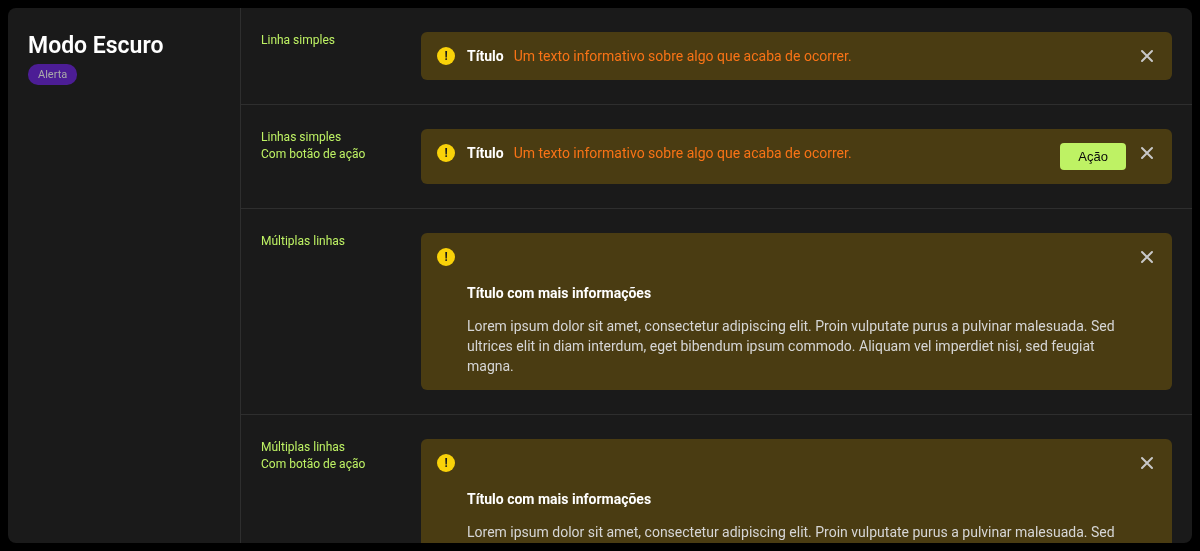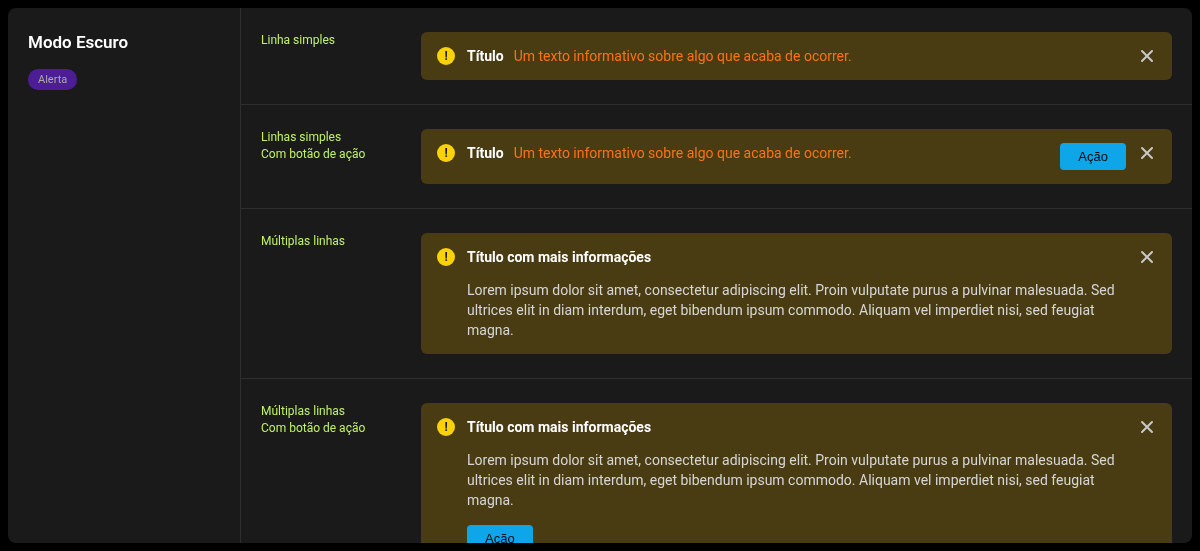--- a/index.html
+++ b/index.html
@@ -23,23 +23,23 @@
       display: flex;
       overflow: hidden;
     }
     .sidebar {
       width: 232px;
       padding: 24px 20px;
       flex-shrink: 0;
     }
     .sidebar-title {
       color: #fff;
-      font-size: 17px;
+      font-size: 23px;
       font-weight: 600;
-      margin-bottom: 16px;
+      margin-bottom: 4px;
     }
     .badge {
       display: inline-block;
       background: #4c1d95;
       color: #aaa;
       font-size: 11px;
       padding: 4px 10px;
       border-radius: 10px;
     }
     .main {
@@ -106,34 +106,35 @@
       font-weight: 700;
       color: #fff;
     }
     .alert-text {
       color: #f97316;
     }
     .alert-block-title {
       font-weight: 700;
       color: #fff;
       margin-bottom: 2px;
+      margin-top: 36px;
     }
     .alert-block-text {
       color: #d6d6d6;
       margin-top: 12px;
     }
     .alert-actions {
       display: flex;
       align-items: center;
       gap: 12px;
       flex-shrink: 0;
       margin-left: 8px;
     }
     .btn-action {
-      background: #0ea5e9;
+      background: #bef264;
       color: #0a0a0a;
       border: none;
       border-radius: 4px;
       padding: 6px 18px;
       font-size: 13px;
       font-weight: 500;
       cursor: pointer;
     }
     .btn-action-below {
       margin-top: 14px;

